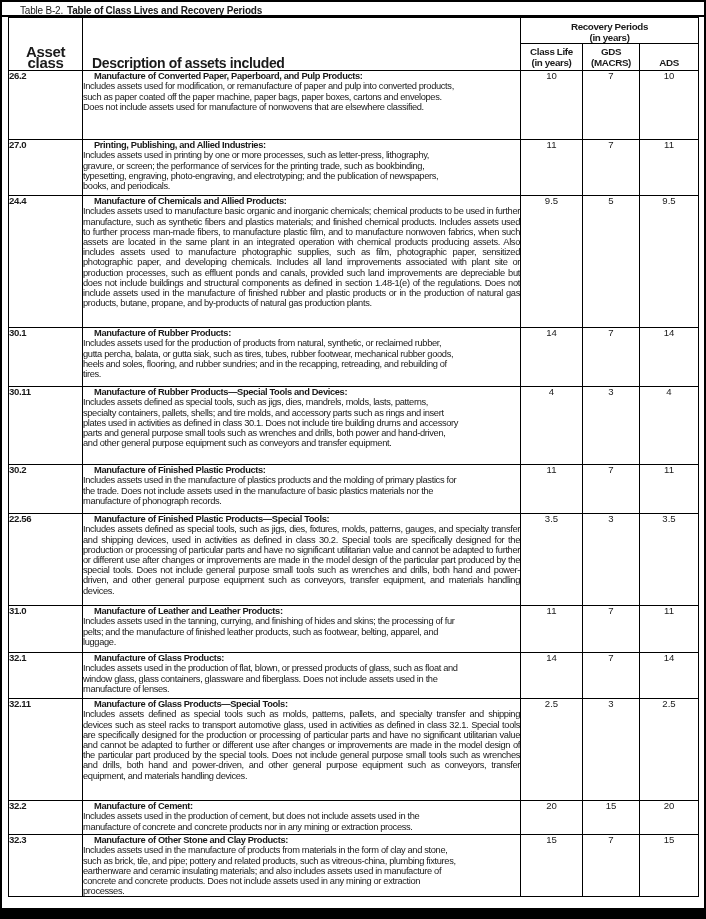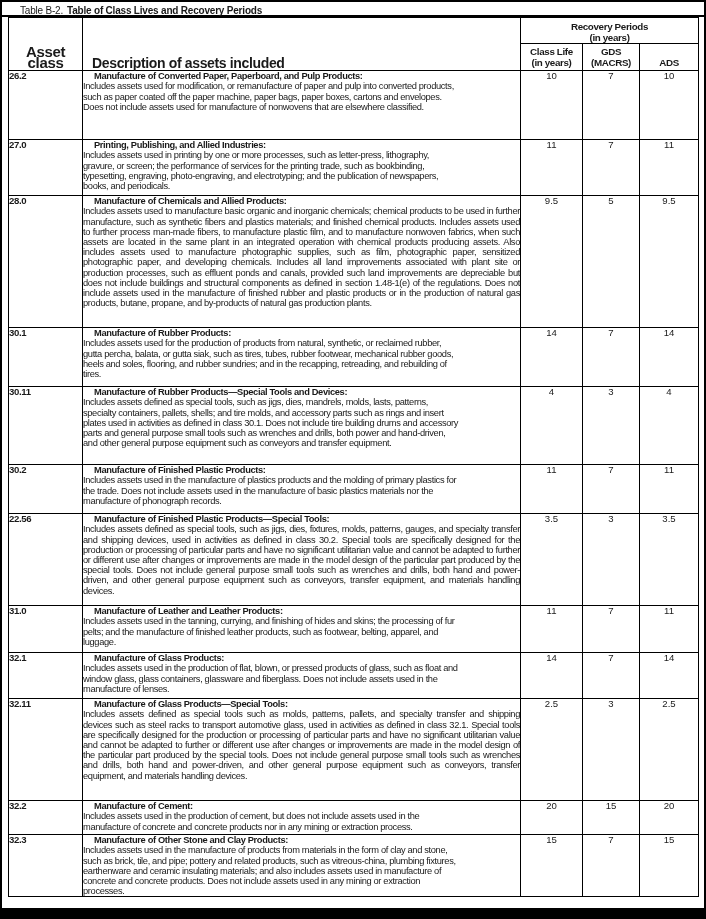--- a/index.html
+++ b/index.html
@@ -100,21 +100,21 @@
         <td class="asset">27.0</td>
         <td class="desc">
           <div class="row-title">Printing, Publishing, and Allied Industries:</div>
           <div class="row-text narrow">Includes assets used in printing by one or more processes, such as letter-press, lithography, gravure, or screen; the performance of services for the printing trade, such as bookbinding, typesetting, engraving, photo-engraving, and electrotyping; and the publication of newspapers, books, and periodicals.</div>
         </td>
         <td class="num">11</td>
         <td class="num">7</td>
         <td class="num">11</td>
       </tr>
       <tr class="r2">
-        <td class="asset">28.0</td>
+        <td class="asset">24.4</td>
         <td class="desc">
           <div class="row-title">Manufacture of Chemicals and Allied Products:</div>
           <div class="row-text wide">Includes assets used to manufacture basic organic and inorganic chemicals; chemical products to be used in further manufacture, such as synthetic fibers and plastics materials; and finished chemical products. Includes assets used to further process man-made fibers, to manufacture plastic film, and to manufacture nonwoven fabrics, when such assets are located in the same plant in an integrated operation with chemical products producing assets. Also includes assets used to manufacture photographic supplies, such as film, photographic paper, sensitized photographic paper, and developing chemicals. Includes all land improvements associated with plant site or production processes, such as effluent ponds and canals, provided such land improvements are depreciable but does not include buildings and structural components as defined in section 1.48-1(e) of the regulations. Does not include assets used in the manufacture of finished rubber and plastic products or in the production of natural gas products, butane, propane, and by-products of natural gas production plants.</div>
         </td>
         <td class="num">9.5</td>
         <td class="num">5</td>
         <td class="num">9.5</td>
       </tr>
       <tr class="r3">
         <td class="asset">30.1</td>

